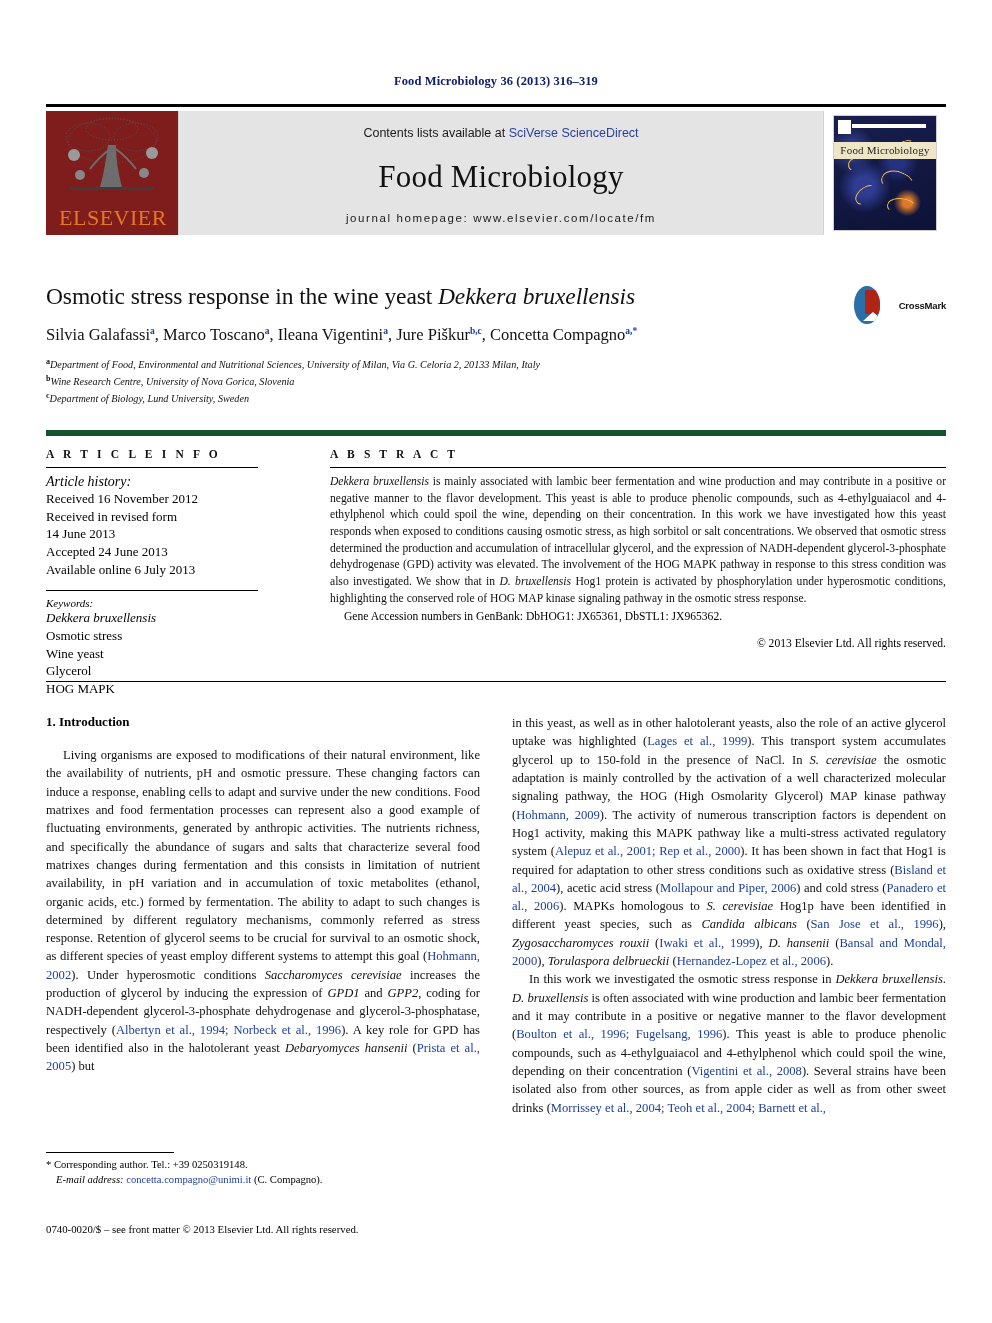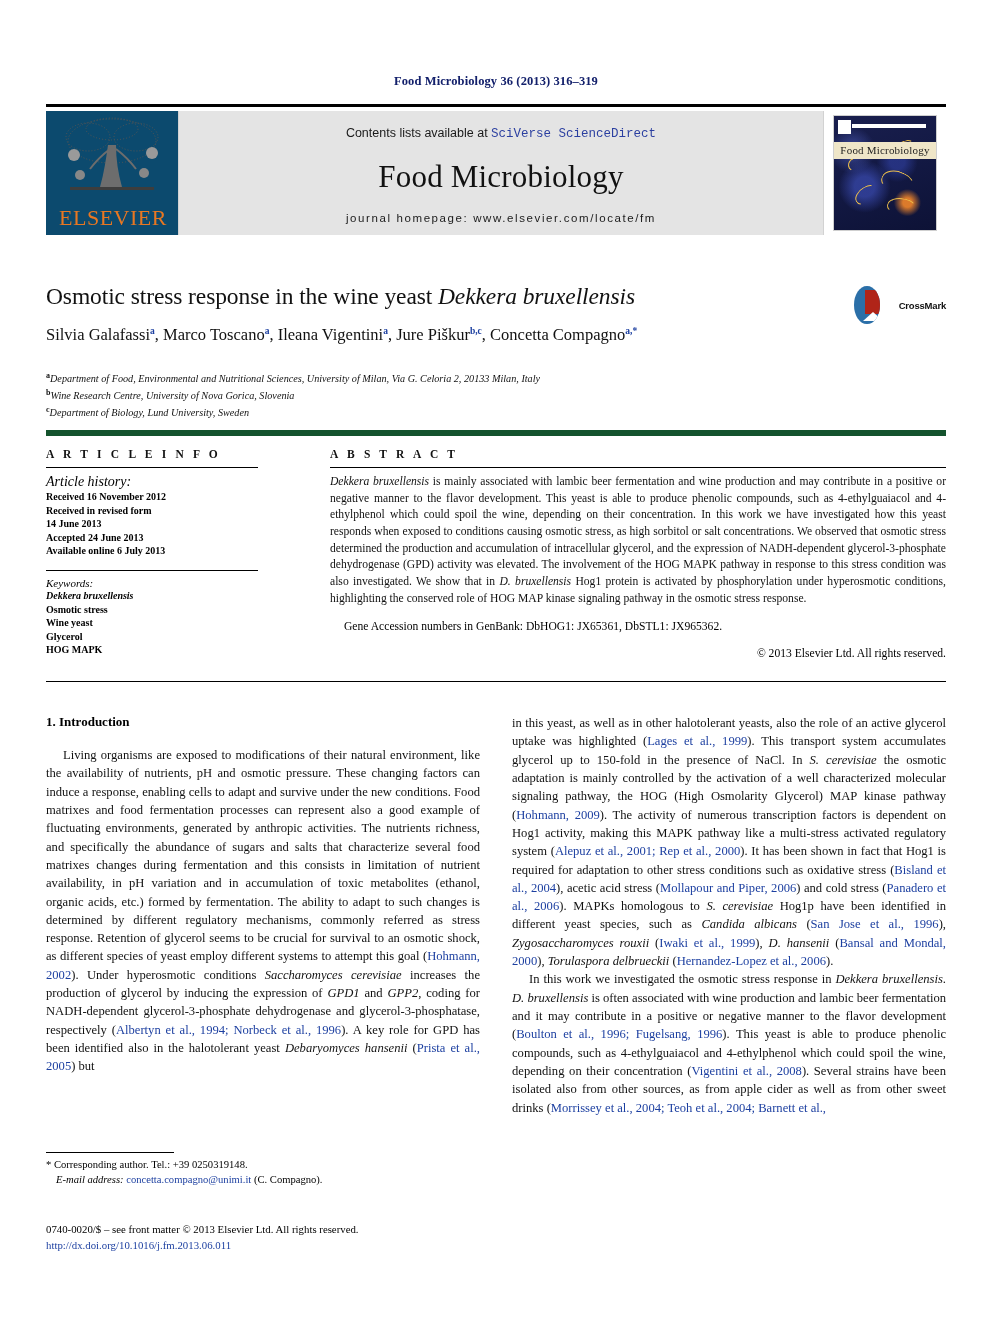--- a/index.html
+++ b/index.html
@@ -52,21 +52,21 @@
     width: 900px;
     height: 124px;
     display: flex;
     flex-direction: row;
     align-items: stretch;
   }
   .elsevier-logo {
     width: 132px;
     flex: 0 0 132px;
     position: relative;
-    background: #0c4a6e;
+    background: #7f1d1d;
   }
   .tree-wrap {
     position: absolute;
     top: 4px;
     left: 12px;
     width: 108px;
     height: 84px;
     overflow: hidden;
   }
   .elsevier-word {
@@ -92,21 +92,20 @@
     top: 15px;
     left: 0;
     width: 100%;
     text-align: center;
     font-family: "Liberation Sans", sans-serif;
     font-size: 12.5px;
     color: #1a1a1a;
   }
   .contents-line .sd {
     color: #2b3fa0;
-    font-family: Liberation Mono, monospace;
   }
   .journal-name {
     position: absolute;
     top: 48px;
     left: 0;
     width: 100%;
     text-align: center;
     font-family: "Liberation Serif", serif;
     font-size: 31px;
     color: #111111;
@@ -252,21 +251,21 @@
     color: #111;
     line-height: 1.25;
   }
   .authors sup {
     font-size: 9.5px;
     color: #1c3fa0;
     vertical-align: super;
     font-weight: bold;
   }
   .affiliations {
-    margin-top: 25px;
+    margin-top: 11px;
     font-size: 10.2px;
     font-style: italic;
     line-height: 1.42;
     color: #111;
   }
   .affiliations sup {
     font-style: normal;
     font-weight: bold;
     font-size: 8px;
     vertical-align: super;
@@ -312,23 +311,22 @@
     margin: 0 0 6px 0;
   }
   .rule.thin {
     border-top: 1px solid #000;
   }
   .hist-label {
     font-style: italic;
     font-size: 14px;
   }
   .hist-line, .kw-line {
-    font-size: 10px;
+    font-size: 13px;
     line-height: 1.36;
-    font-weight: bold;
   }
   .kw-block {
     margin-top: 12px;
   }
   .kw-label {
     font-style: italic;
     font-size: 11px;
   }
   .kw-line.it {
     font-style: italic;
@@ -337,21 +335,21 @@
     font-size: 11.6px;
     line-height: 1.44;
     text-align: justify;
     color: #111;
   }
   .abstract-text .it { font-style: italic; }
   .abstract-accession {
     font-size: 11.6px;
     line-height: 1.44;
     text-indent: 14px;
-    margin-top: 11px;
+    margin-top: 1px;
   }
   .abstract-copy {
     font-size: 11.6px;
     text-align: right;
     margin-top: 12px;
   }
 
   
   .body-cols {
     position: absolute;
@@ -538,16 +536,15 @@
   </div>
 
   <div class="footnotes">
     <div class="fn-rule"></div>
     <div class="fn-line">* Corresponding author. Tel.: +39 0250319148.</div>
     <div class="fn-line" style="text-indent:10px;"><span class="fn-email-label">E-mail address:</span><span class="fn-link"> concetta.compagno@unimi.it</span><span> (C. Compagno).</span></div>
   </div>
 
   <div class="issn-block">
     <div>0740-0020/$ – see front matter © 2013 Elsevier Ltd. All rights reserved.</div>
-    <div class="issn-doi">http://dx.doi.org/10.1016/j.fm.2013.06.011</div>
   </div>
 
 </div>
 
 </body></html>

